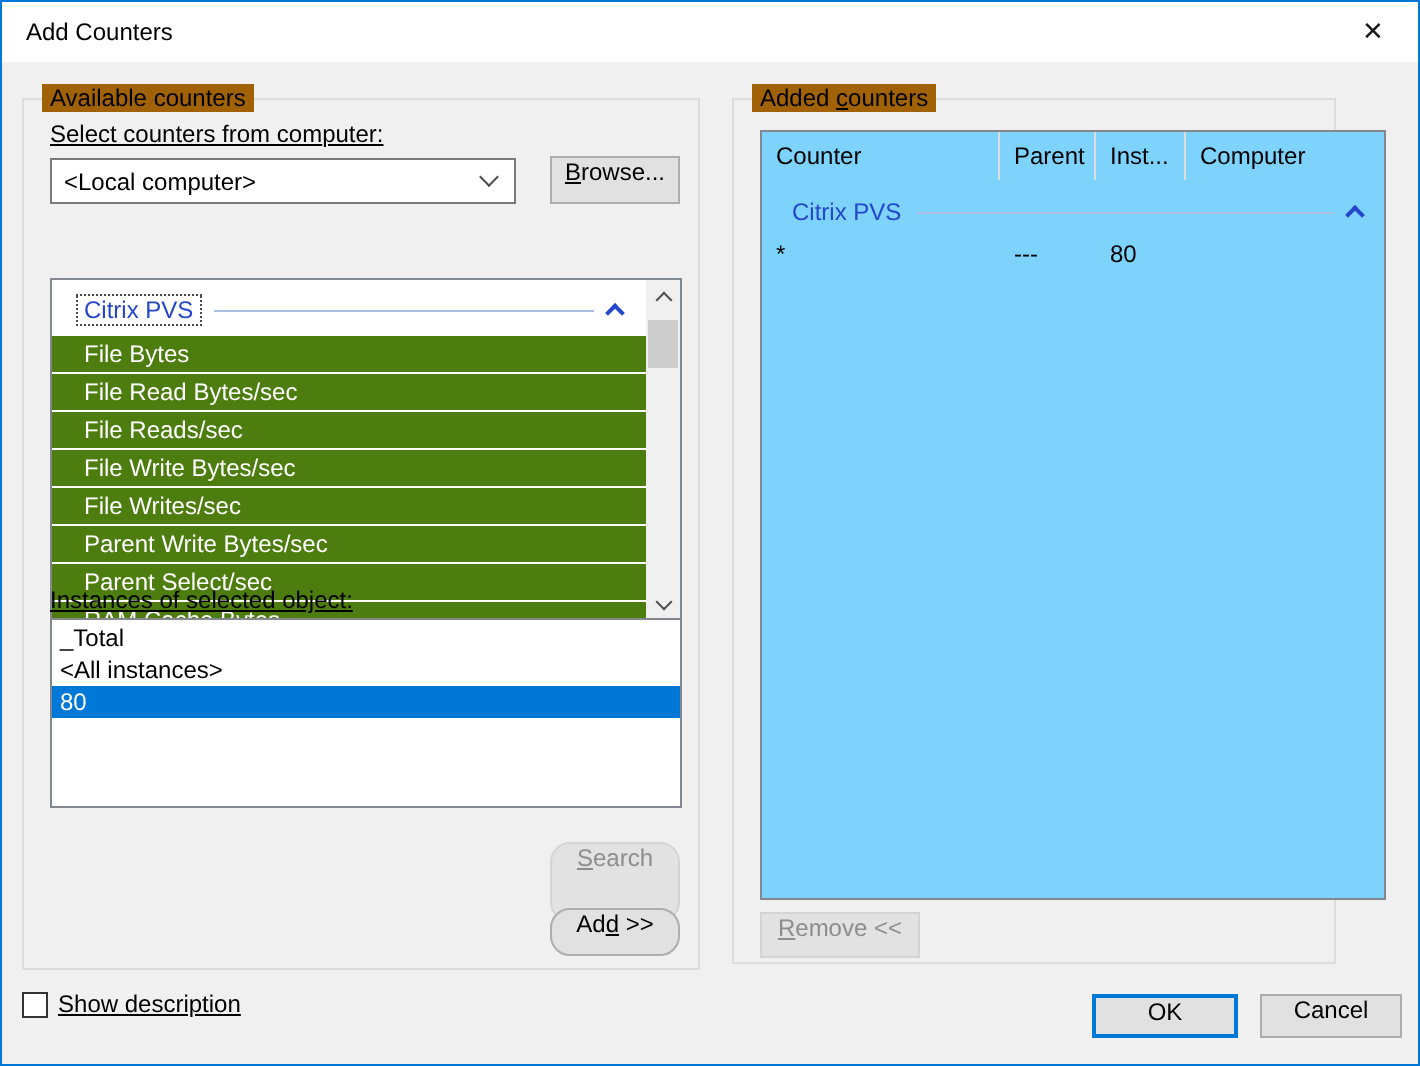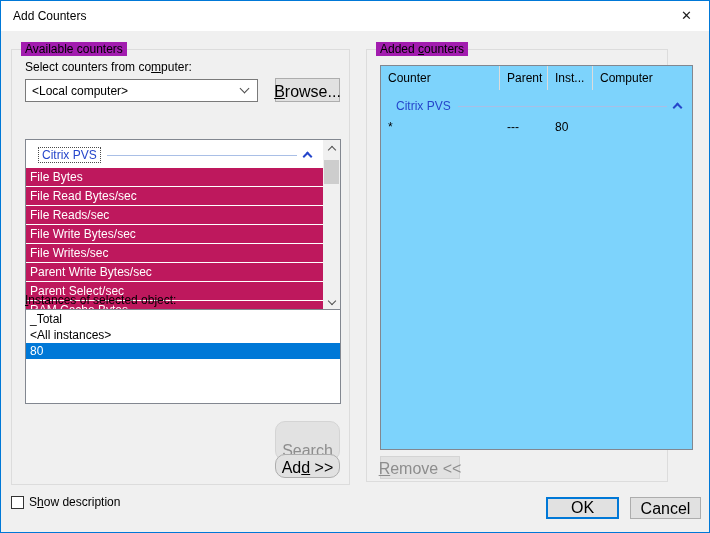--- a/index.html
+++ b/index.html
@@ -16,65 +16,65 @@
   }
   .title { font-size:12px; color:#000; }
   .close-btn {
     position:absolute; right:0; top:0; width:45px; height:29px;
     display:flex; align-items:center; justify-content:center;
     font-size:13px; color:#1a1a1a; cursor:default;
   }
 
   .group { position:absolute; border:1px solid #dcdcdc; }
   .group-label {
-    position:absolute; top:-8px; left:9px; background:#a21caf;
+    position:absolute; top:-8px; left:9px; background:#a16207;
     padding:0 4px; white-space:nowrap;
   }
   .g-avail { left:10px; top:48px; width:339px; height:436px; }
   .g-added { left:365px; top:48px; width:302px; height:433px; }
 
   .abs { position:absolute; }
-  .lbl { white-space:nowrap; }
+  .lbl { white-space:nowrap;text-decoration:underline; }
   .key { text-decoration:underline; }
 
   
   .combo {
     background:#fff; border:1px solid #7a7a7a;
     display:flex; align-items:center; padding-left:6px; position:relative;
   }
   .combo .chev-down { position:absolute; right:9px; top:50%; margin-top:-6px; }
 
   .chev-down, .chev-up {
     width:7px; height:7px; display:inline-block;
     border-left:1.4px solid #4d4d4d; border-bottom:1.4px solid #4d4d4d;
   }
   .chev-down { transform:rotate(-45deg); }
   .chev-up   { transform:rotate(135deg); margin-top:3px; }
   .chev-blue { border-color:#2546cb; border-left-width:2px; border-bottom-width:2px; width:7px; height:7px; }
 
   
   .btn {
     background:#e1e1e1; border:1px solid #adadad;
-    display:flex; align-items:flex-end; justify-content:center;
-    font-size:16px; cursor:default; white-space:nowrap;
+    display:flex; align-items:flex-start; justify-content:center;
+    font-size:12px; cursor:default; white-space:nowrap;
   }
   .btn.disabled { color:#8d8d8d; border-color:#d4d4d4; background:#e2e2e2; }
   .btn.default-btn { border:2px solid #0078d7; }
 
   
   .clist {
     background:#fff; border:1px solid #828790; overflow:hidden; position:relative;
   }
   .clist-rows { position:absolute; left:0; top:0; right:17px; bottom:0; padding-top:2px; overflow:hidden; }
   .grp-row { height:26px; display:flex; align-items:center; padding:0 12px 0 13px; }
   .grp-name { color:#2546cb; outline:1px dotted #4a4a4a; padding:0 3px; white-space:nowrap; }
   .grp-line { flex:1; height:1px; background:#a9bfe6; margin:0 7px; }
   .crow {
-    height:18px; margin-bottom:1px; background:#be185d; color:#fff;
-    display:flex; align-items:center; padding-left:4px; white-space:nowrap; overflow:hidden;
+    height:18px; margin-bottom:1px; background:#4d7c0f; color:#fff;
+    display:flex; align-items:center; padding-left:16px; white-space:nowrap; overflow:hidden;
   }
 
   
   .vscroll { position:absolute; top:0; right:0; width:17px; bottom:0; background:#f0f0f0; }
   .sb-btn { position:absolute; left:0; width:17px; height:17px; display:flex; align-items:center; justify-content:center; }
   .sb-up { top:0; } .sb-dn { bottom:0; }
   .sb-chev { width:6px; height:6px; border-left:1.4px solid #505050; border-bottom:1.4px solid #505050; }
   .sb-up .sb-chev { transform:rotate(135deg); margin-top:3px; }
   .sb-dn .sb-chev { transform:rotate(-45deg); margin-bottom:2px; }
   .sb-thumb { position:absolute; left:1px; right:1px; top:20px; height:24px; background:#cdcdcd; }

